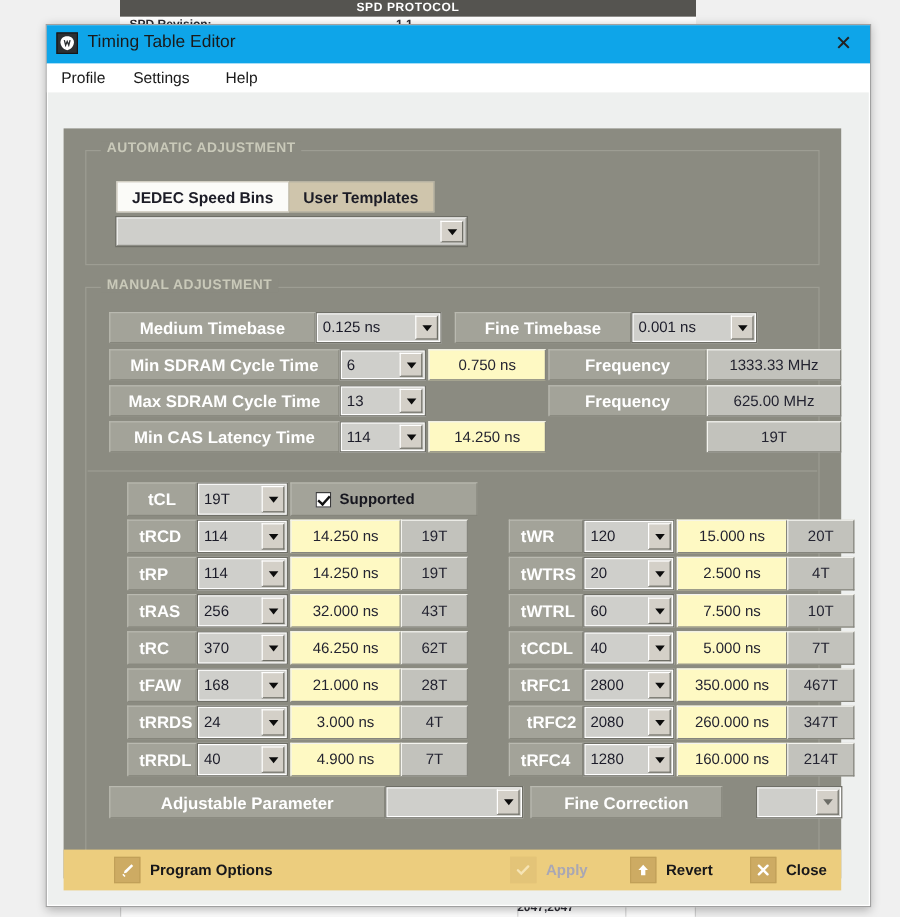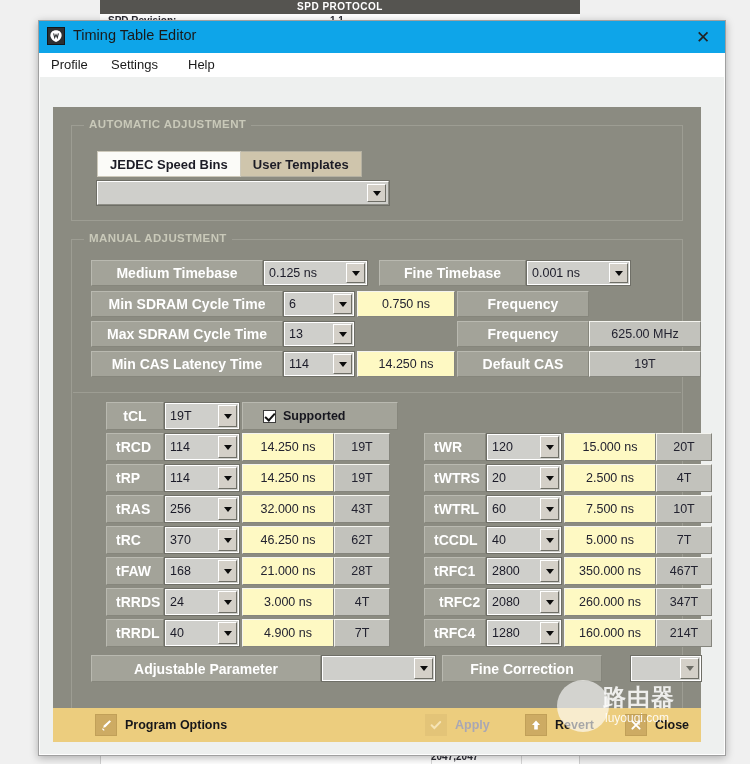--- a/index.html
+++ b/index.html
@@ -272,20 +272,21 @@
         <div class="cell lbl" style="left:19px;top:51px;width:192px;height:26px;">Min SDRAM Cycle Time</div>
         <div class="combo" style="left:211px;top:51px;width:72px;height:26px;">
           <span class="face"></span>
           <span class="txt">6</span>
           <span class="arrowbtn">
               <i></i>
             </span>
         </div>
         <div class="valbox" style="left:285px;top:51px;width:98px;height:26px;">0.750 ns</div>
         <div class="cell lbl" style="left:385px;top:51px;width:132px;height:26px;">Frequency</div>
+        <div class="valbox ro" style="left:517px;top:51px;width:112px;height:26px;">1333.33 MHz</div>
 
         <div class="cell lbl" style="left:19px;top:81px;width:192px;height:26px;">Max SDRAM Cycle Time</div>
         <div class="combo" style="left:211px;top:81px;width:72px;height:26px;">
           <span class="face"></span>
           <span class="txt">13</span>
           <span class="arrowbtn">
               <i></i>
             </span>
         </div>
         <div class="cell lbl" style="left:385px;top:81px;width:132px;height:26px;">Frequency</div>
@@ -293,21 +294,20 @@
 
         <div class="cell lbl" style="left:19px;top:111px;width:192px;height:26px;">Min CAS Latency Time</div>
         <div class="combo" style="left:211px;top:111px;width:72px;height:26px;">
           <span class="face"></span>
           <span class="txt">114</span>
           <span class="arrowbtn">
               <i></i>
             </span>
         </div>
         <div class="valbox" style="left:285px;top:111px;width:98px;height:26px;">14.250 ns</div>
-        <div class="cell lbl" style="left:385px;top:111px;width:132px;height:26px;">Default CAS</div>
         <div class="valbox ro" style="left:517px;top:111px;width:112px;height:26px;">19T</div>
 
         <div class="hdivider" style="top:152px;"></div>
 
         <div class="cell lbl" style="left:34px;top:162px;width:58px;height:28px;">tCL</div>
         <div class="combo" style="left:92px;top:162px;width:76px;height:28px;">
           <span class="face"></span>
           <span class="txt">19T</span>
           <span class="arrowbtn">
               <i></i>
@@ -511,20 +511,15 @@
 
       <div class="fbtn" style="left:572px">
         <span class="ficon">
           <svg width="14" height="14" viewBox="0 0 14 14">
             <path d="M3.4 3.4 L10.6 10.6 M10.6 3.4 L3.4 10.6" stroke="#ffffff" stroke-width="2" stroke-linecap="round"></path>
           </svg>
         </span>
         <span class="flabel">Close</span>
       </div>
 
-      <div id="wm">
-        <div id="wm-circle"></div>
-        <div id="wm-cn">路由器</div>
-        <div id="wm-en">luyouqi.com</div>
-      </div>
     </div>
   </div>
 </div>
 
 </body></html>

